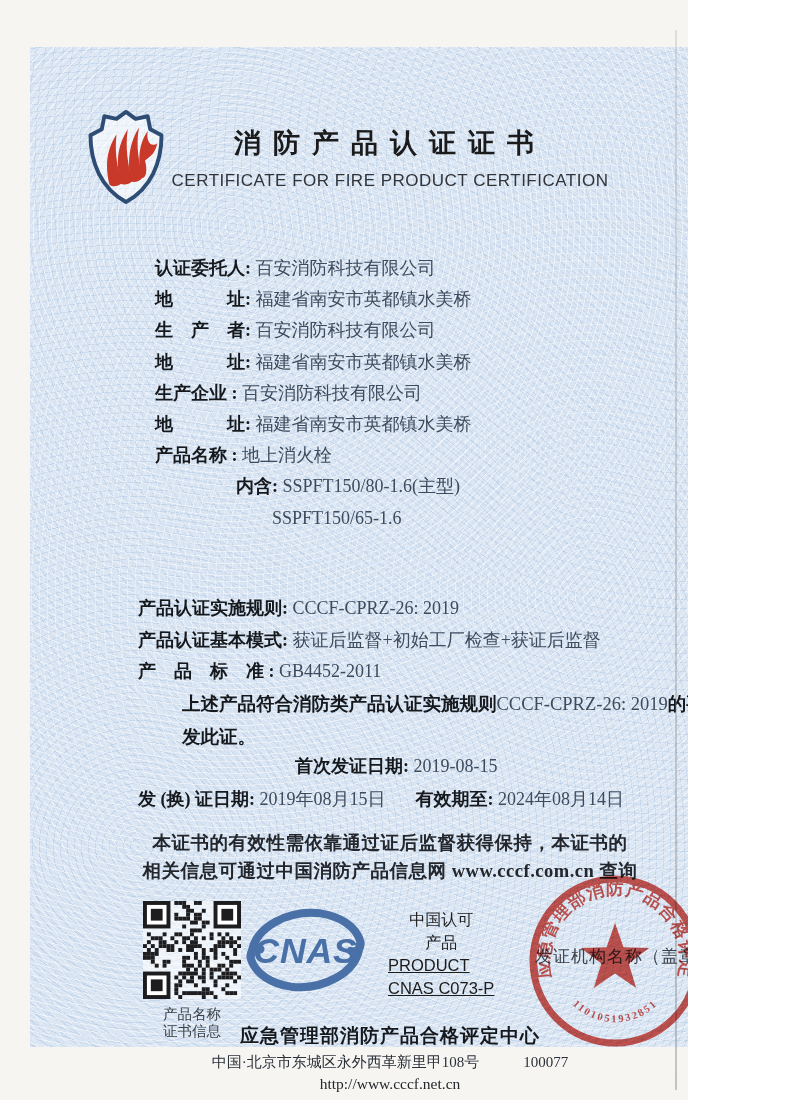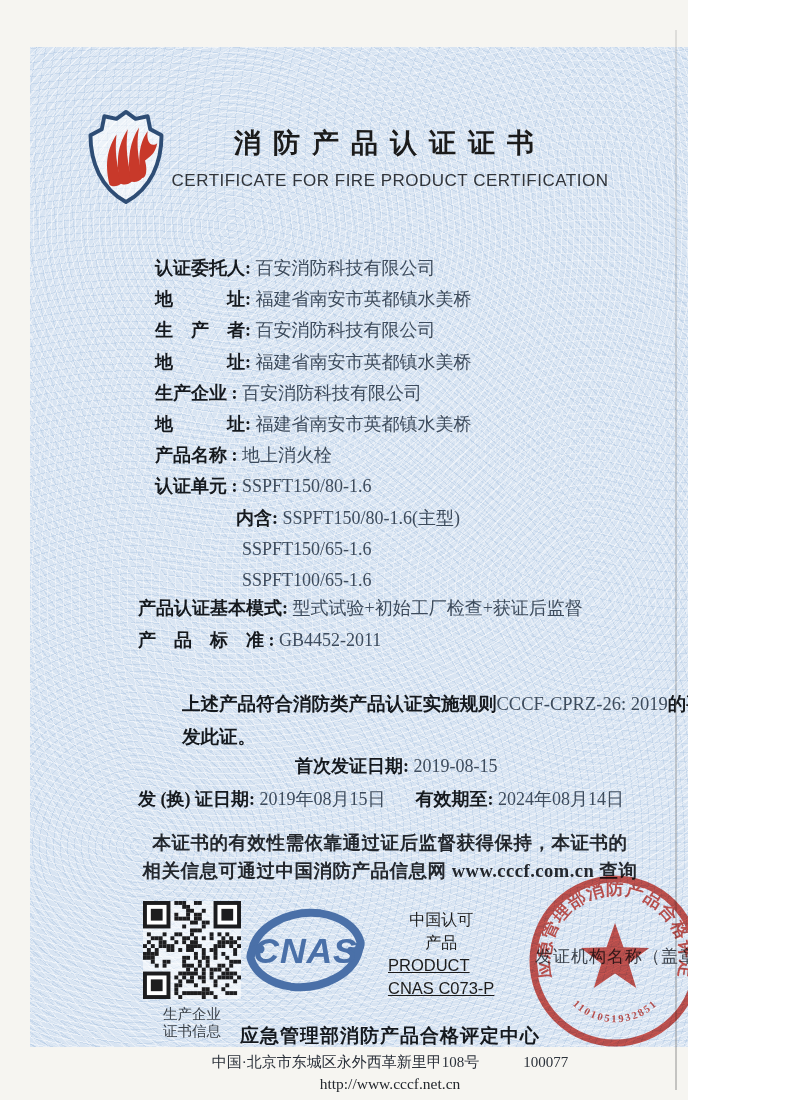--- a/index.html
+++ b/index.html
@@ -39,21 +39,21 @@
     font-size:17px;letter-spacing:.5px;color:#30343a;}
   .certno{top:173px;left:458px;font-size:16.5px;}
   .certno .lbl{font-weight:bold;color:#1f242b;}
   .certno .val{color:#2f3b49;letter-spacing:.5px;}
 
   .fields{left:125px;top:206px;font-size:18px;}
   .fields .frow{height:31.2px;line-height:31.2px;white-space:nowrap;}
   .lbl{font-weight:bold;white-space:pre;color:#15191e;}
   .val{color:var(--value-ink);}
   .frow.sub{margin-left:81px;}
-  .frow.cont{margin-left:87px;}
+  .frow.cont{margin-left:117px;}
 
   .rules{left:108px;top:546px;font-size:18px;}
   .rules .frow{height:31.5px;line-height:31.5px;white-space:nowrap;}
 
   .statement{left:108px;top:641px;width:582px;font-size:18.5px;line-height:33px;color:#15191e;margin-left:44px;}
   .statement .bold{font-weight:bold;}
   .statement .code{color:var(--value-ink);font-weight:normal;}
 
   .first-issue{left:265px;top:707px;font-size:18px;}
   .issue-line{left:108px;top:740px;font-size:18px;white-space:nowrap;}
@@ -101,28 +101,27 @@
     <div class="abs centered subtitle">CERTIFICATE FOR FIRE PRODUCT CERTIFICATION</div>
 
     <div class="abs fields">
       <div class="frow"><span class="lbl">认证委托人: </span><span class="val">百安消防科技有限公司</span></div>
       <div class="frow"><span class="lbl">地　　　址: </span><span class="val">福建省南安市英都镇水美桥</span></div>
       <div class="frow"><span class="lbl">生　产　者: </span><span class="val">百安消防科技有限公司</span></div>
       <div class="frow"><span class="lbl">地　　　址: </span><span class="val">福建省南安市英都镇水美桥</span></div>
       <div class="frow"><span class="lbl">生产企业 : </span><span class="val">百安消防科技有限公司</span></div>
       <div class="frow"><span class="lbl">地　　　址: </span><span class="val">福建省南安市英都镇水美桥</span></div>
       <div class="frow"><span class="lbl">产品名称 : </span><span class="val">地上消火栓</span></div>
-      <div class="frow"><span class="lbl">认证单元 : </span><span class="val">SSPFT150/80-1.6</span></div>
       <div class="frow sub"><span class="lbl">内含: </span><span class="val">SSPFT150/80-1.6(主型)</span></div>
       <div class="frow cont"><span class="val">SSPFT150/65-1.6</span></div>
-      <div class="frow cont"><span class="val">SSPFT100/65-1.6</span></div>
     </div>
 
     <div class="abs rules">
-      <div class="frow"><span class="lbl">产品认证基本模式: </span><span class="val">型式试验+初始工厂检查+获证后监督</span></div>
+      <div class="frow"><span class="lbl">产品认证实施规则: </span><span class="val">CCCF-CPRZ-26: 2019</span></div>
+      <div class="frow"><span class="lbl">产品认证基本模式: </span><span class="val">获证后监督+初始工厂检查+获证后监督</span></div>
       <div class="frow"><span class="lbl">产　品　标　准 : </span><span class="val">GB4452-2011</span></div>
     </div>
 
     <div class="abs statement">
       <span class="bold">上述产品符合消防类产品认证实施规则</span><span class="code">CCCF-CPRZ-26: 2019</span><span class="bold">的要求，特发此证。</span>
     </div>
 
     <div class="abs first-issue">
       <span class="lbl">首次发证日期: </span><span class="val">2019-08-15</span>
     </div>
@@ -324,21 +323,21 @@
             <rect fill="#fff" x="4" y="4" width="20" height="20"></rect>
             <rect x="8" y="8" width="12" height="12"></rect>
             <rect x="72" y="0" width="28" height="28"></rect>
             <rect fill="#fff" x="76" y="4" width="20" height="20"></rect>
             <rect x="80" y="8" width="12" height="12"></rect>
             <rect x="0" y="72" width="28" height="28"></rect>
             <rect fill="#fff" x="4" y="76" width="20" height="20"></rect>
             <rect x="8" y="80" width="12" height="12"></rect>
           </g>
         </svg>
-      <div class="qr-cap">生产企业</div>
+      <div class="qr-cap">产品名称</div>
       <div class="qr-cap" style="margin-top:-2px;">证书信息</div>
     </div>
 
     <svg class="abs cnas-logo" viewBox="0 0 132 94">
       <path d="M5,52 C8,20 48,2 82,6 C103,9 122,20 127,38 C128,46 122,50 116,48" fill="none" stroke="var(--cnas-blue)" stroke-width="9" stroke-linecap="round"></path>
       <path d="M126,42 C123,74 83,92 49,88 C28,85 9,74 4,56 C3,48 9,44 15,46" fill="none" stroke="var(--cnas-blue)" stroke-width="9" stroke-linecap="round"></path>
       <text x="65" y="62" text-anchor="middle" font-family="Liberation Sans, sans-serif" font-size="40" font-weight="bold" font-style="italic" fill="var(--cnas-blue)" textLength="116">CNAS</text>
     </svg>
 
     <div class="abs cnas-text">

